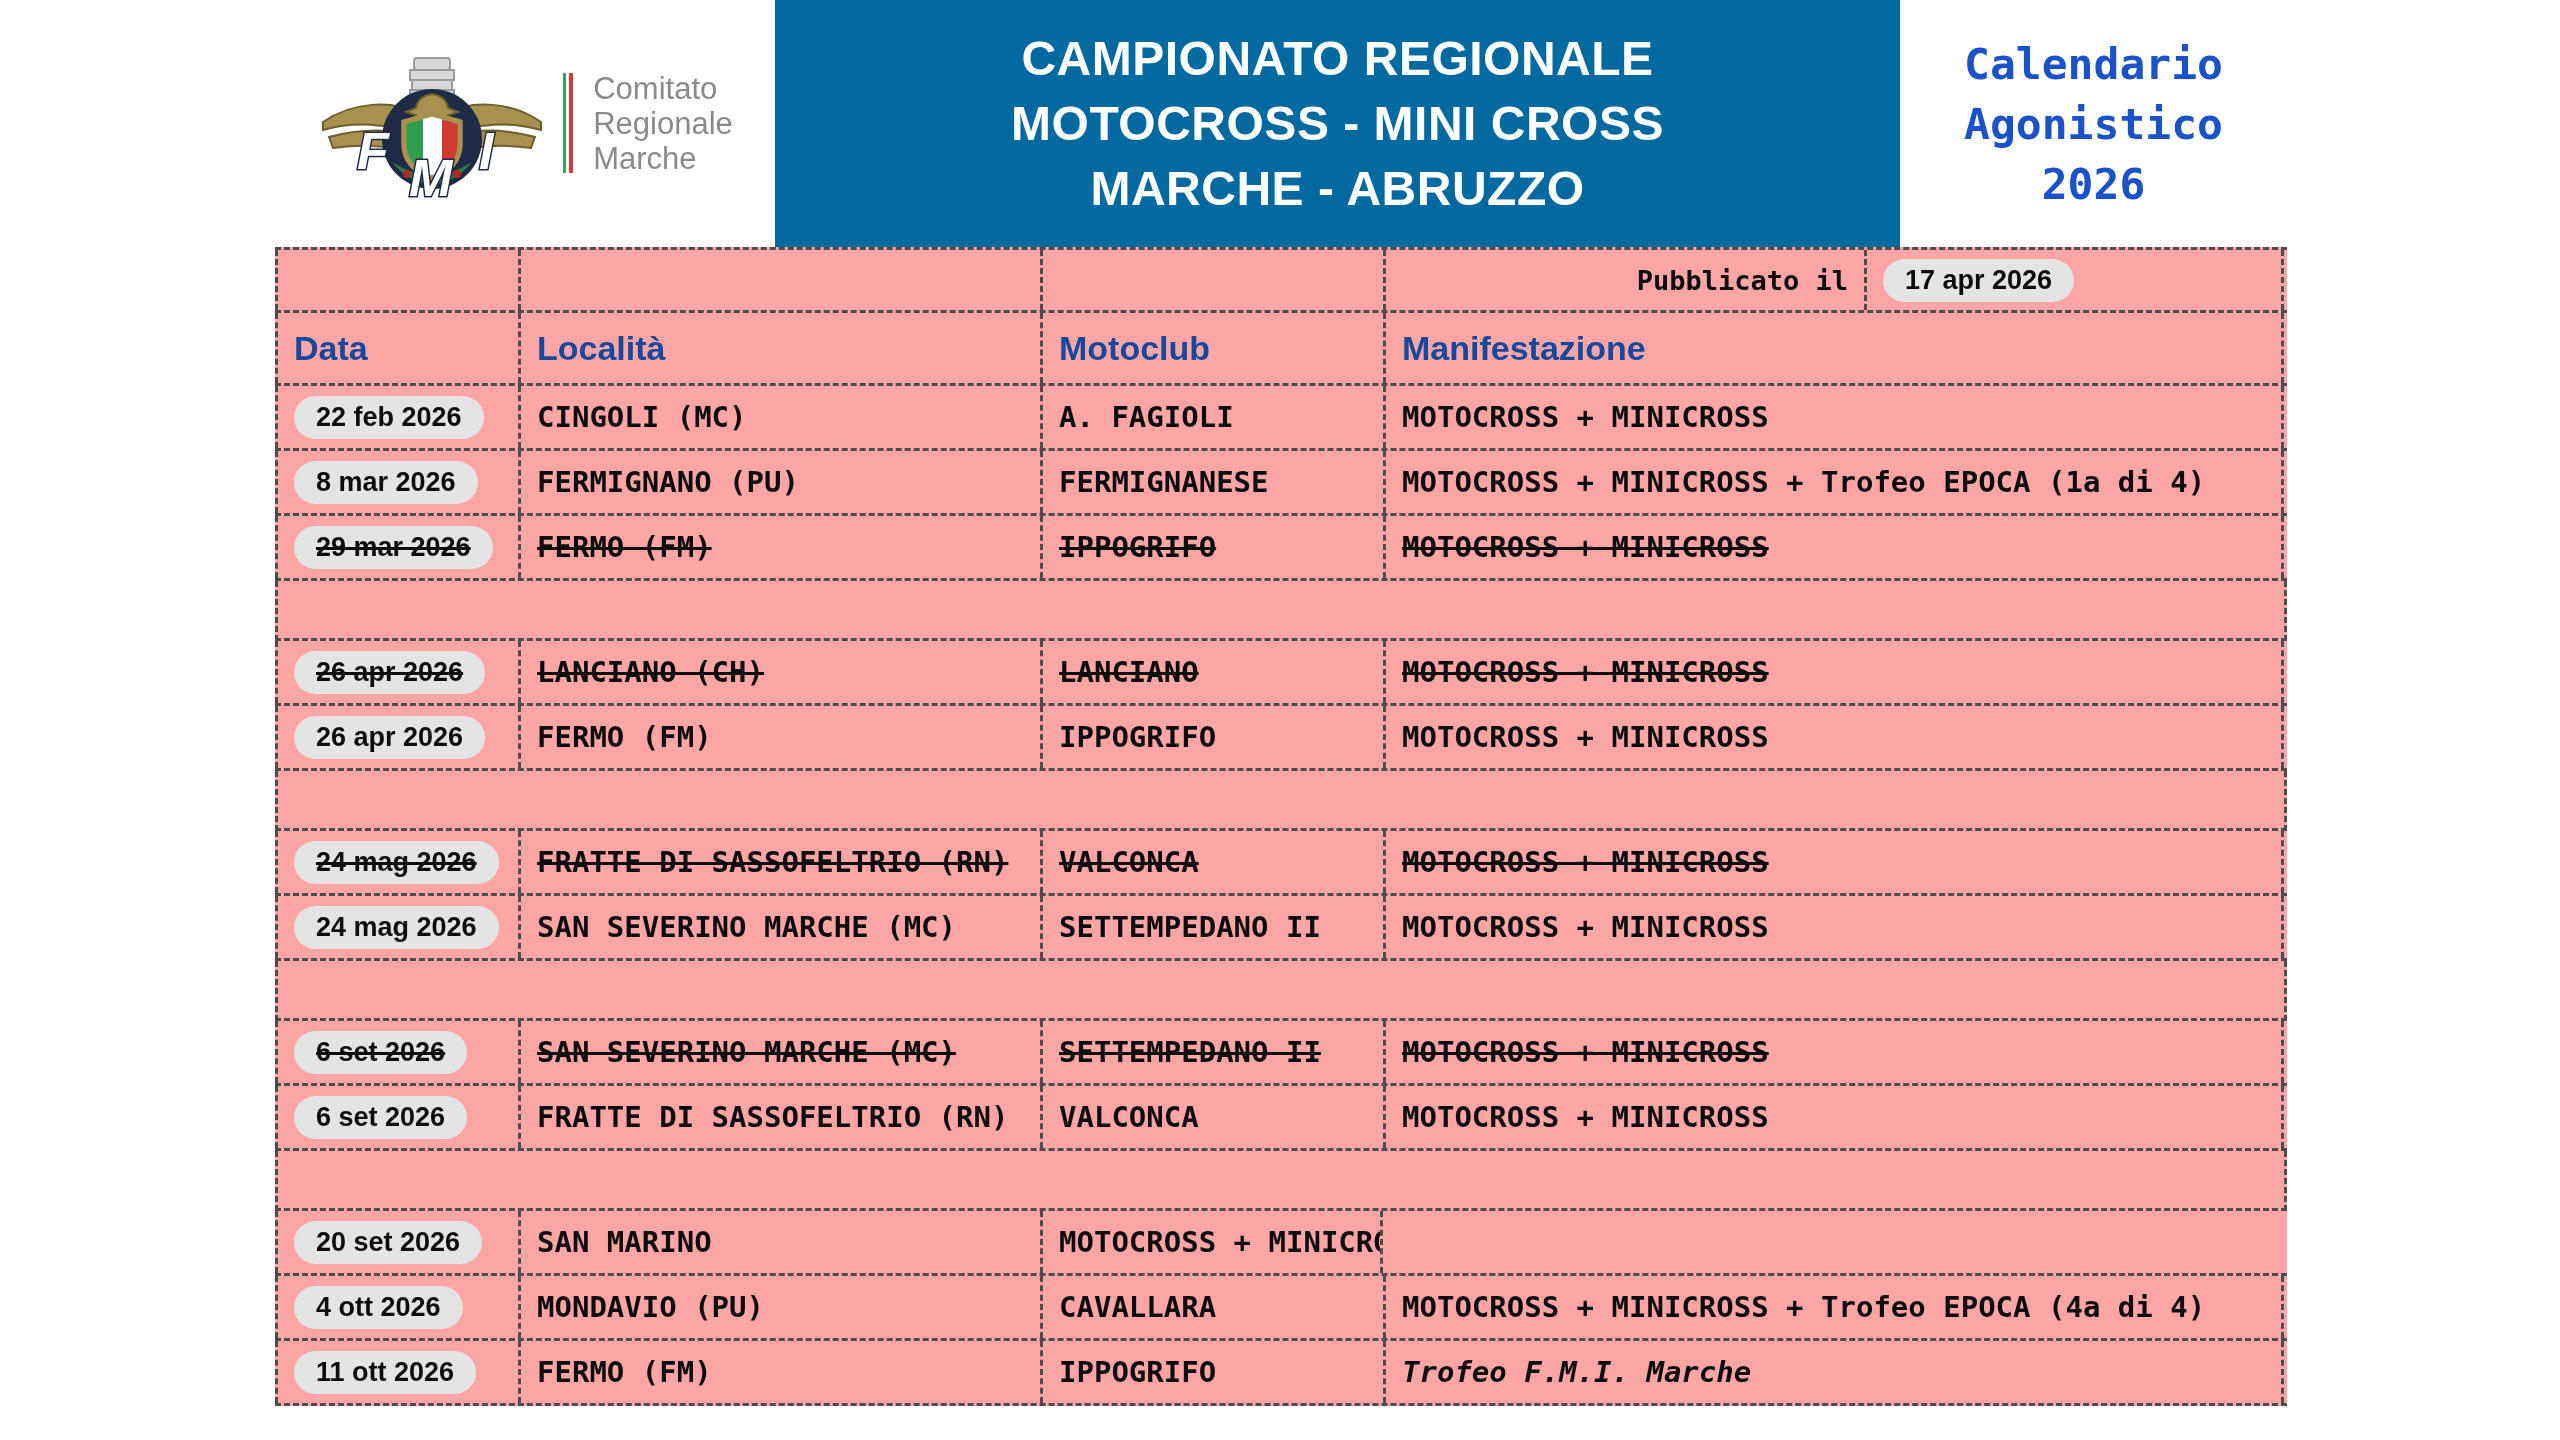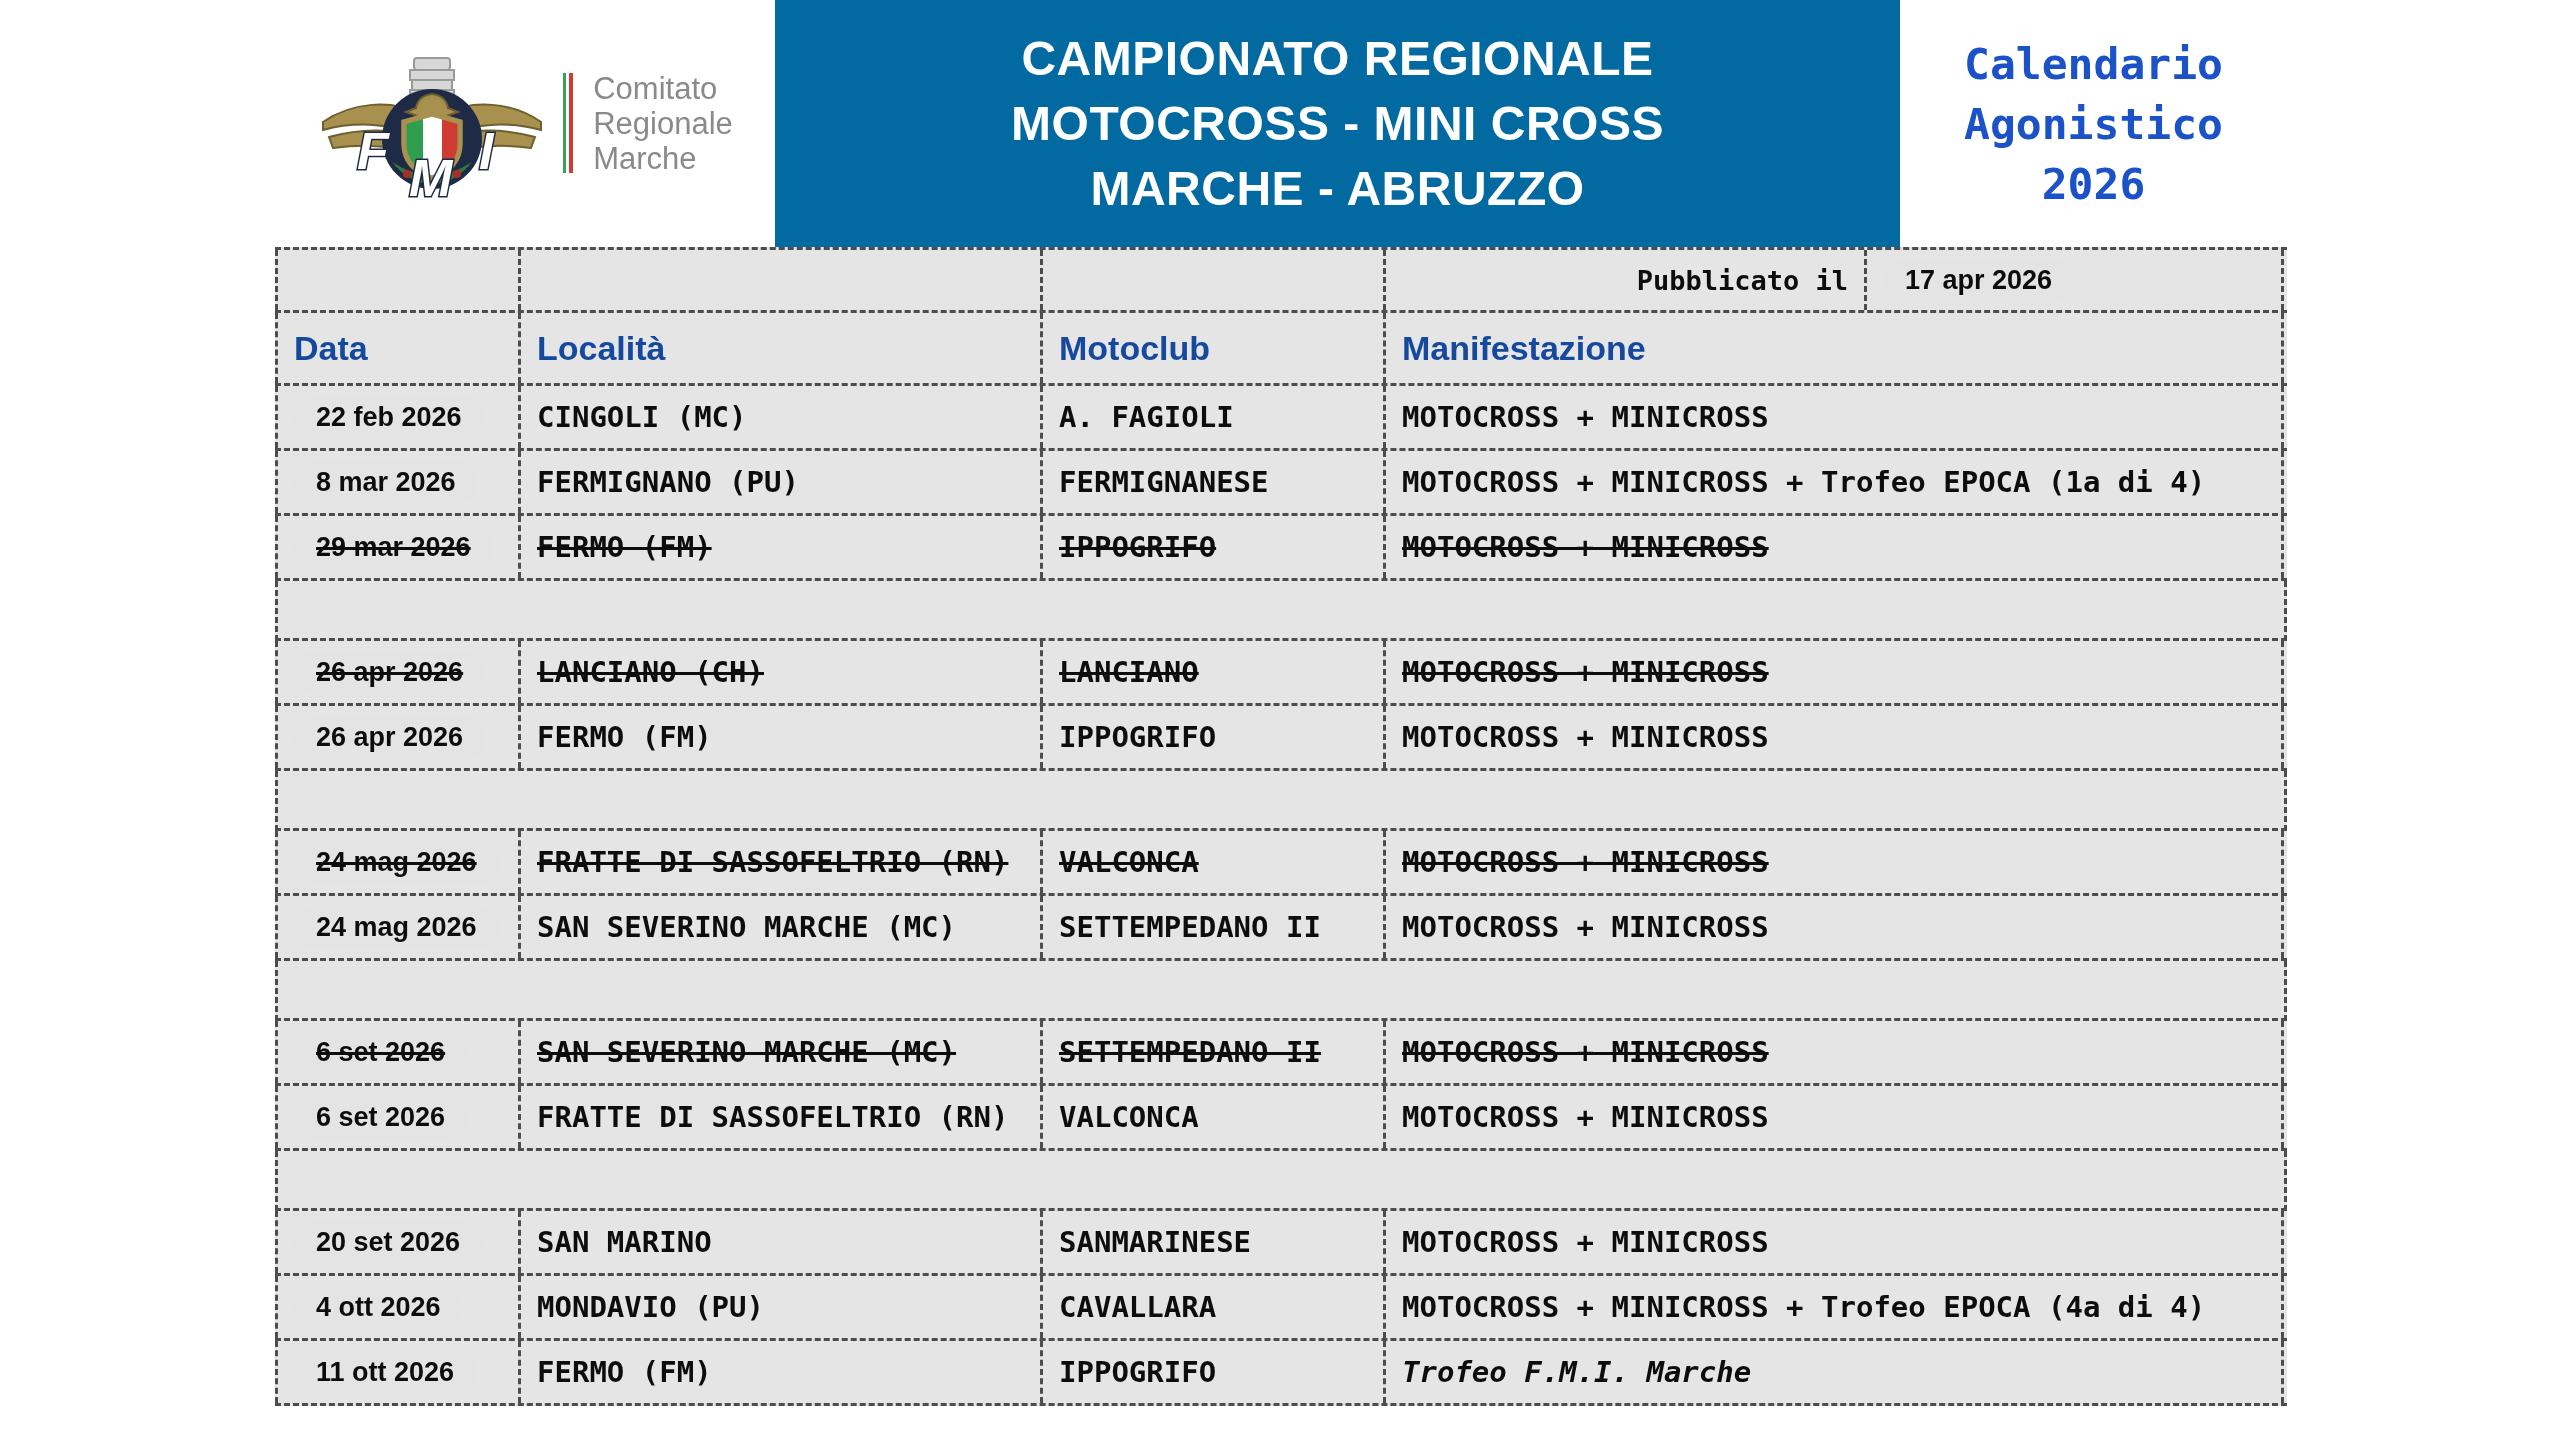--- a/index.html
+++ b/index.html
@@ -48,21 +48,21 @@
     text-align: center;
     font-family: "DejaVu Sans Mono", monospace; font-weight: bold;
     font-size: 43px; line-height: 60px;
   }
 
   
   .cal-table {
     position: absolute; left: 275px; top: 247px;
     width: 2012px;
     border-top: 3px dashed #4d4d4d;
-    background: #e5e5e5;
+    background: #fca5a5;
   }
   .t-row {
     display: grid;
     border-bottom: 3px dashed #4d4d4d;
   }
   .t-row.data-row, .t-row.header-row { grid-template-columns: 243px 522px 343px 901px; }
   .t-row.pub-row { grid-template-columns: 243px 522px 343px 481px 420px; height: 63px; }
   .t-row.header-row { height: 73px; }
   .t-row.data-row { height: 65px; }
   .gap-row {
@@ -340,23 +340,20 @@
   <div class="gap-row"></div>
 
   <div class="t-row data-row">
     <div class="cell date-cell">
       <span class="badge">20 set 2026</span>
     </div>
     <div class="cell">
           <span class="mono">SAN MARINO</span>
         </div>
     <div class="cell">
-          <span class="mono">SANMARINESE</span>
-        </div>
-    <div class="cell">
           <span class="mono">MOTOCROSS + MINICROSS</span>
         </div>
   </div>
 
   <div class="t-row data-row">
     <div class="cell date-cell">
       <span class="badge">4 ott 2026</span>
     </div>
     <div class="cell">
           <span class="mono">MONDAVIO (PU)</span>

